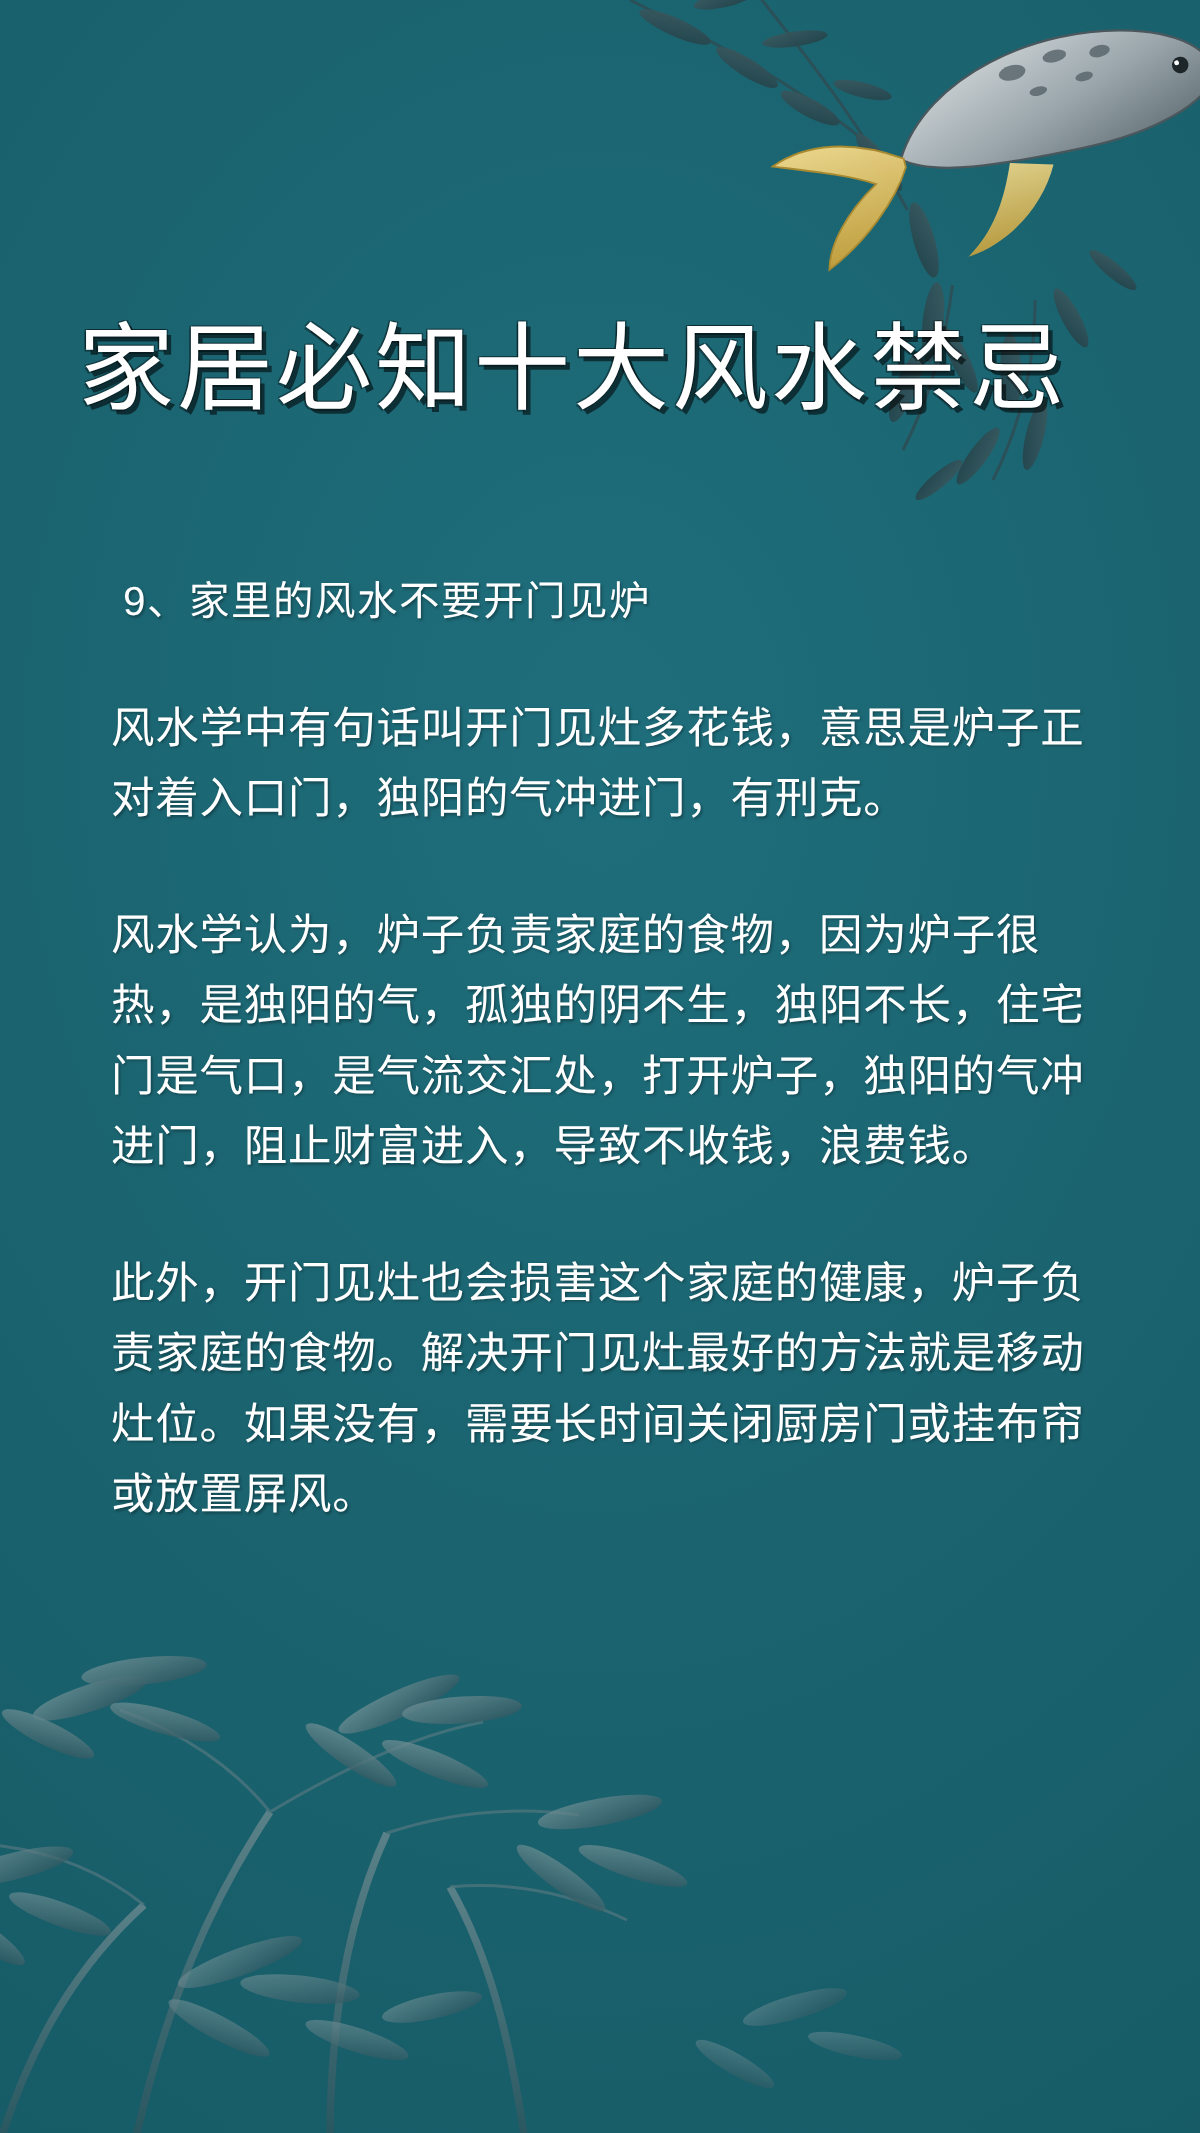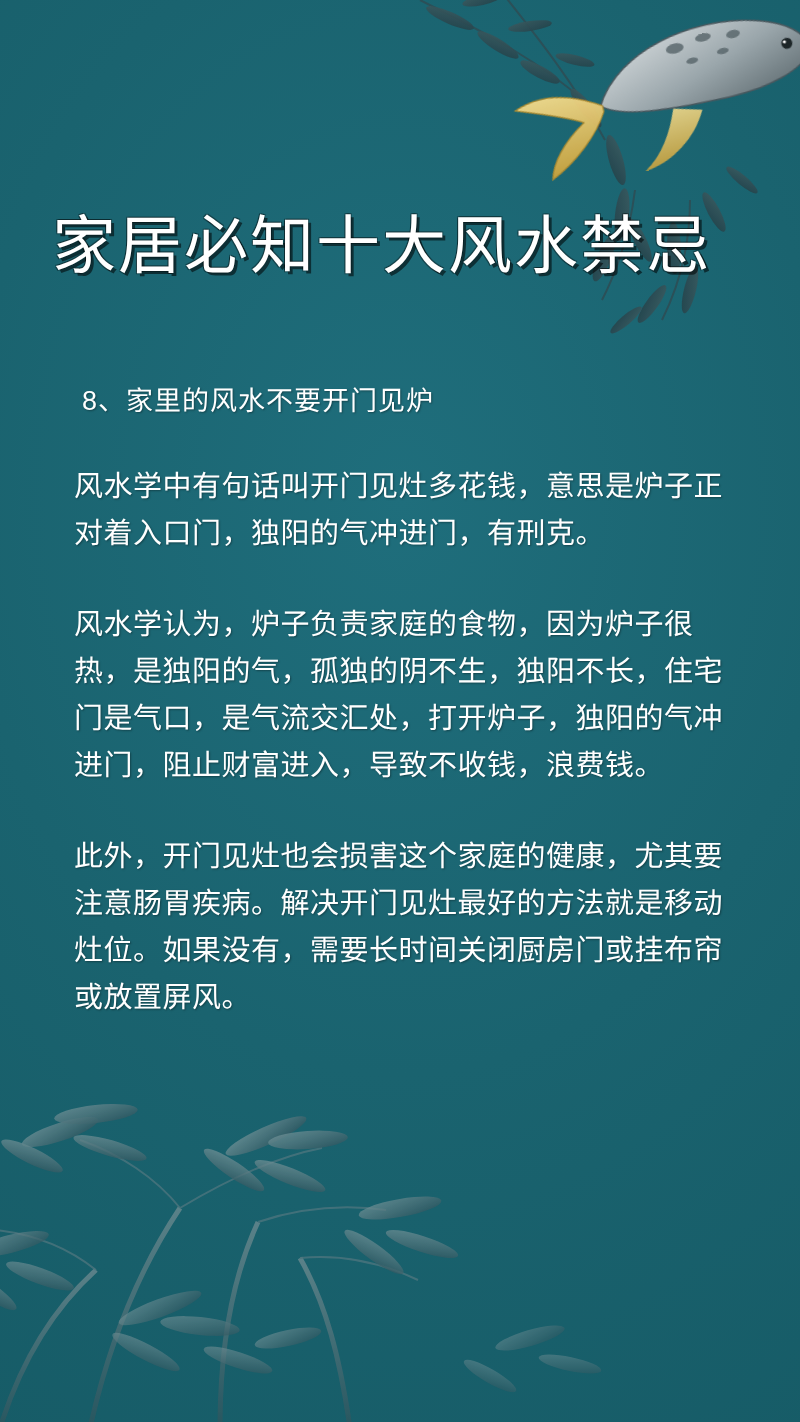--- a/index.html
+++ b/index.html
@@ -215,19 +215,19 @@
         <ellipse cx="560" cy="330" rx="36" ry="8" transform="rotate(-16 560 330)"></ellipse>
         <ellipse cx="600" cy="356" rx="32" ry="7" transform="rotate(12 600 356)"></ellipse>
         <ellipse cx="520" cy="368" rx="30" ry="7" transform="rotate(30 520 368)"></ellipse>
       </g>
     </g>
   </svg>
 
   <h1 class="title">家居必知十大风水禁忌</h1>
 
   <div class="content">
-    <p class="heading">8、家里的风水不要开门见炉</p>
+    <p class="heading">9、家里的风水不要开门见炉</p>
     <p class="para">风水学中有句话叫开门见灶多花钱，意思是炉子正对着入口门，独阳的气冲进门，有刑克。</p>
     <p class="para">风水学认为，炉子负责家庭的食物，因为炉子很热，是独阳的气，孤独的阴不生，独阳不长，住宅门是气口，是气流交汇处，打开炉子，独阳的气冲进门，阻止财富进入，导致不收钱，浪费钱。</p>
-    <p class="para">此外，开门见灶也会损害这个家庭的健康，尤其要注意肠胃疾病。解决开门见灶最好的方法就是移动灶位。如果没有，需要长时间关闭厨房门或挂布帘或放置屏风。</p>
+    <p class="para">此外，开门见灶也会损害这个家庭的健康，炉子负责家庭的食物。解决开门见灶最好的方法就是移动灶位。如果没有，需要长时间关闭厨房门或挂布帘或放置屏风。</p>
   </div>
 
 </div>
 
 </body></html>

